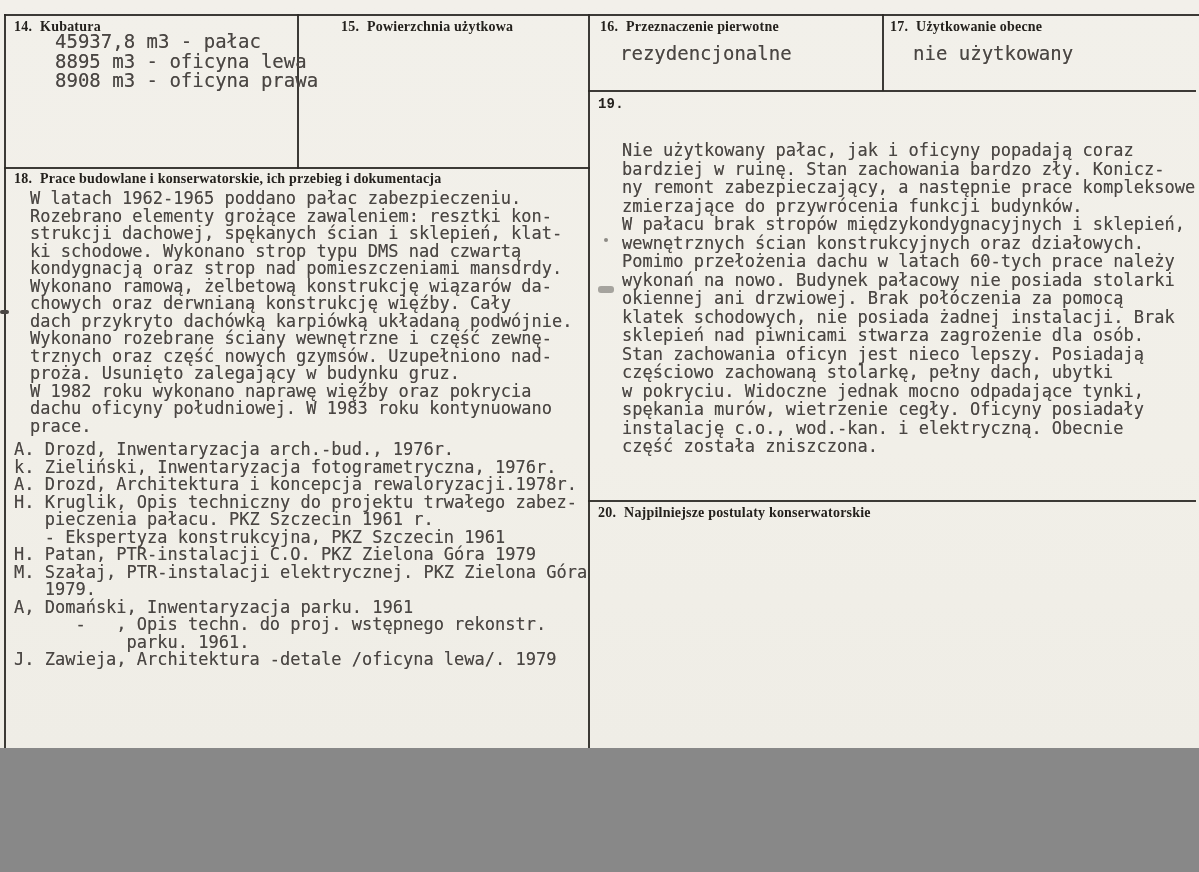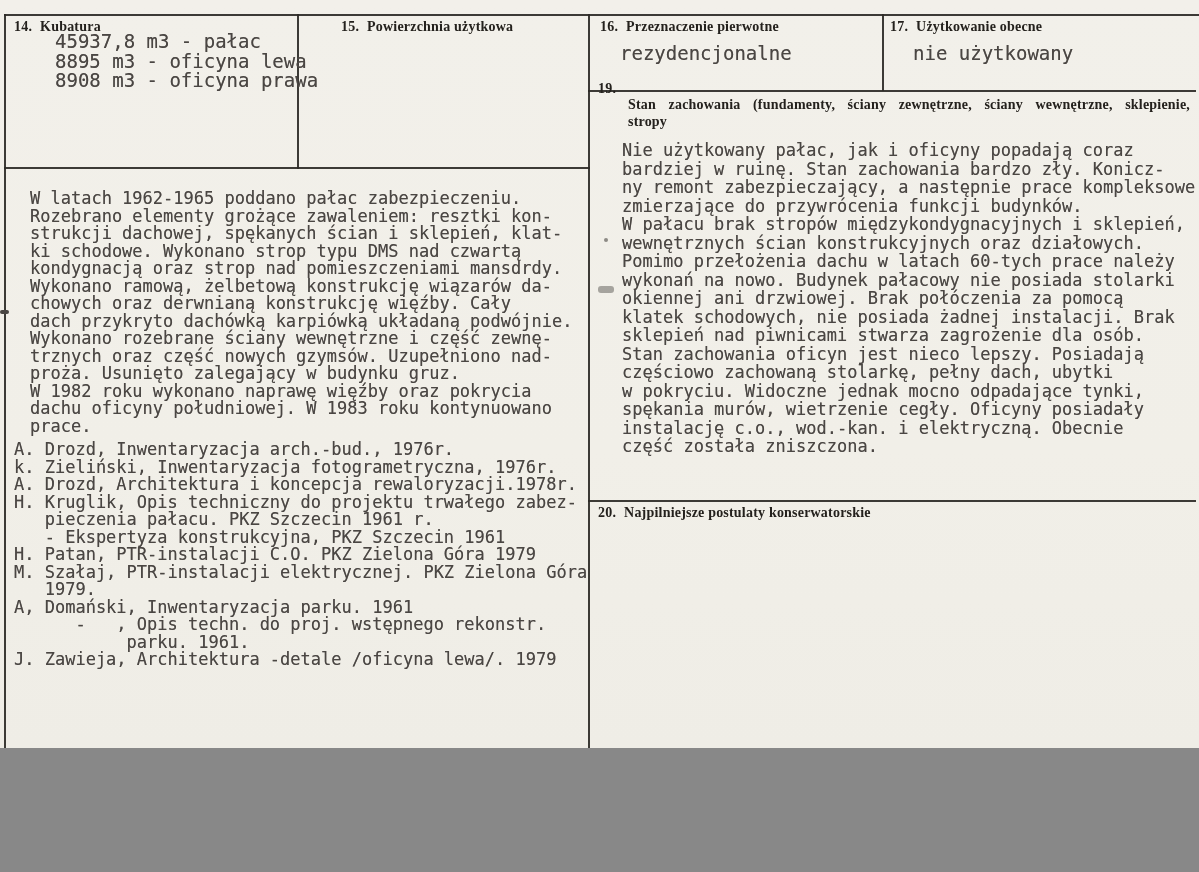--- a/index.html
+++ b/index.html
@@ -72,20 +72,23 @@
   <div class="label" style="left:600px;top:19px;">
     <span class="no">16.</span><span class="ttl">Przeznaczenie pierwotne</span>
   </div>
   <pre class="mono mono-lg" style="left:620px;top:44px;">rezydencjonalne</pre>
 
   <div class="label" style="left:890px;top:19px;">
     <span class="no">17.</span><span class="ttl">Użytkowanie obecne</span>
   </div>
   <pre class="mono mono-lg" style="left:913px;top:44px;">nie użytkowany</pre>
 
+  <div class="label" style="left:14px;top:171px;">
+    <span class="no">18.</span><span class="ttl">Prace budowlane i konserwatorskie, ich przebieg i dokumentacja</span>
+  </div>
   <pre class="mono mono-sm" style="left:30px;top:190px;">W latach 1962-1965 poddano pałac zabezpieczeniu.
 Rozebrano elementy grożące zawaleniem: resztki kon-
 strukcji dachowej, spękanych ścian i sklepień, klat-
 ki schodowe. Wykonano strop typu DMS nad czwartą
 kondygnacją oraz strop nad pomieszczeniami mansdrdy.
 Wykonano ramową, żelbetową konstrukcję wiązarów da-
 chowych oraz derwnianą konstrukcję więźby. Cały
 dach przykryto dachówką karpiówką układaną podwójnie.
 Wykonano rozebrane ściany wewnętrzne i część zewnę-
 trznych oraz część nowych gzymsów. Uzupełniono nad-
@@ -100,25 +103,24 @@
    pieczenia pałacu. PKZ Szczecin 1961 r.
    - Ekspertyza konstrukcyjna, PKZ Szczecin 1961
 H. Patan, PTR-instalacji C.O. PKZ Zielona Góra 1979
 M. Szałaj, PTR-instalacji elektrycznej. PKZ Zielona Góra
    1979.
 A, Domański, Inwentaryzacja parku. 1961
       -   , Opis techn. do proj. wstępnego rekonstr.
            parku. 1961.
 J. Zawieja, Architektura -detale /oficyna lewa/. 1979</pre>
 
-  <div class="label" style="left:598px;top:81px;">
+  <div class="label" style="left:598px;top:96px;font-family:Liberation Mono, monospace;">
     <span class="no">19.</span>
   </div>
   <div class="label wide-title" style="left:628px;top:96px;">
-    <div class="tl1">Stan zachowania (fundamenty, ściany zewnętrzne, ściany wewnętrzne, sklepienie, stropy</div>
   </div>
   <pre class="mono mono-sm lh-19" style="left:622px;top:141px;">Nie użytkowany pałac, jak i oficyny popadają coraz
 bardziej w ruinę. Stan zachowania bardzo zły. Konicz-
 ny remont zabezpieczający, a następnie prace kompleksowe
 zmierzające do przywrócenia funkcji budynków.
 W pałacu brak stropów międzykondygnacyjnych i sklepień,
 wewnętrznych ścian konstrukcyjnych oraz działowych.
 Pomimo przełożenia dachu w latach 60-tych prace należy
 wykonań na nowo. Budynek pałacowy nie posiada stolarki
 okiennej ani drzwiowej. Brak połóczenia za pomocą

